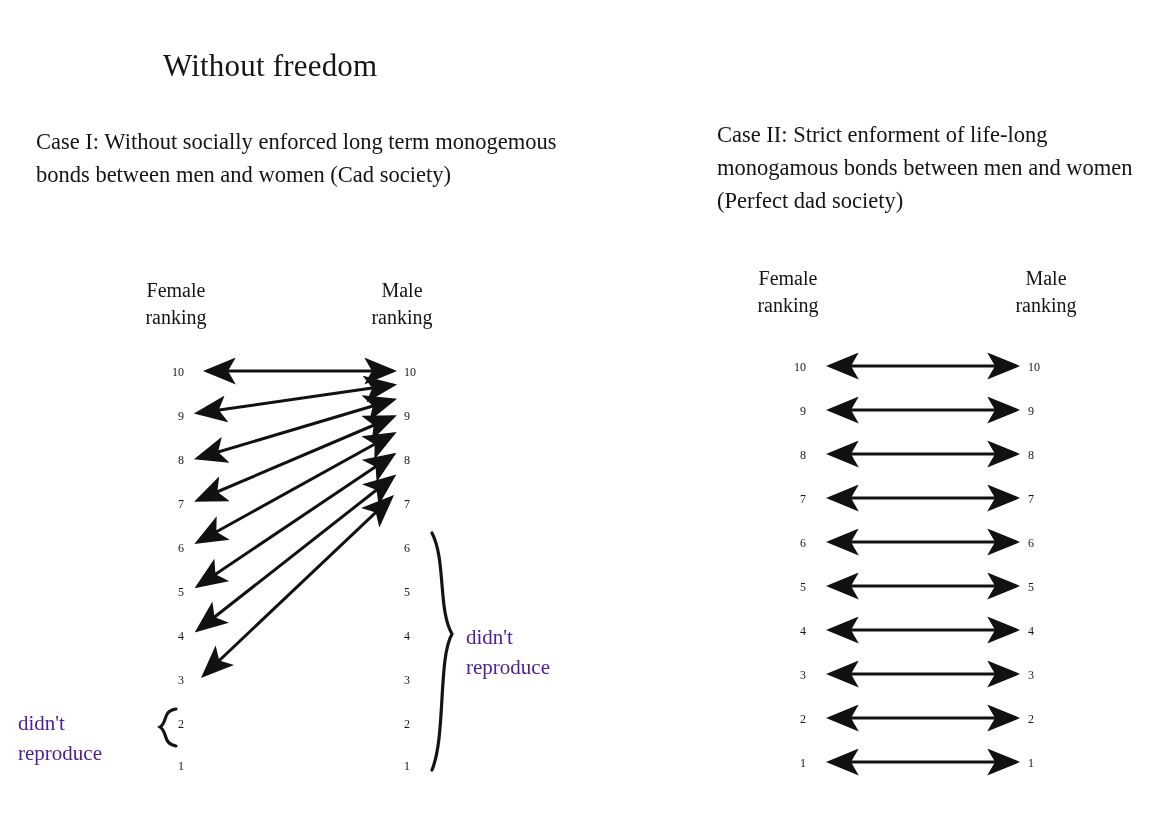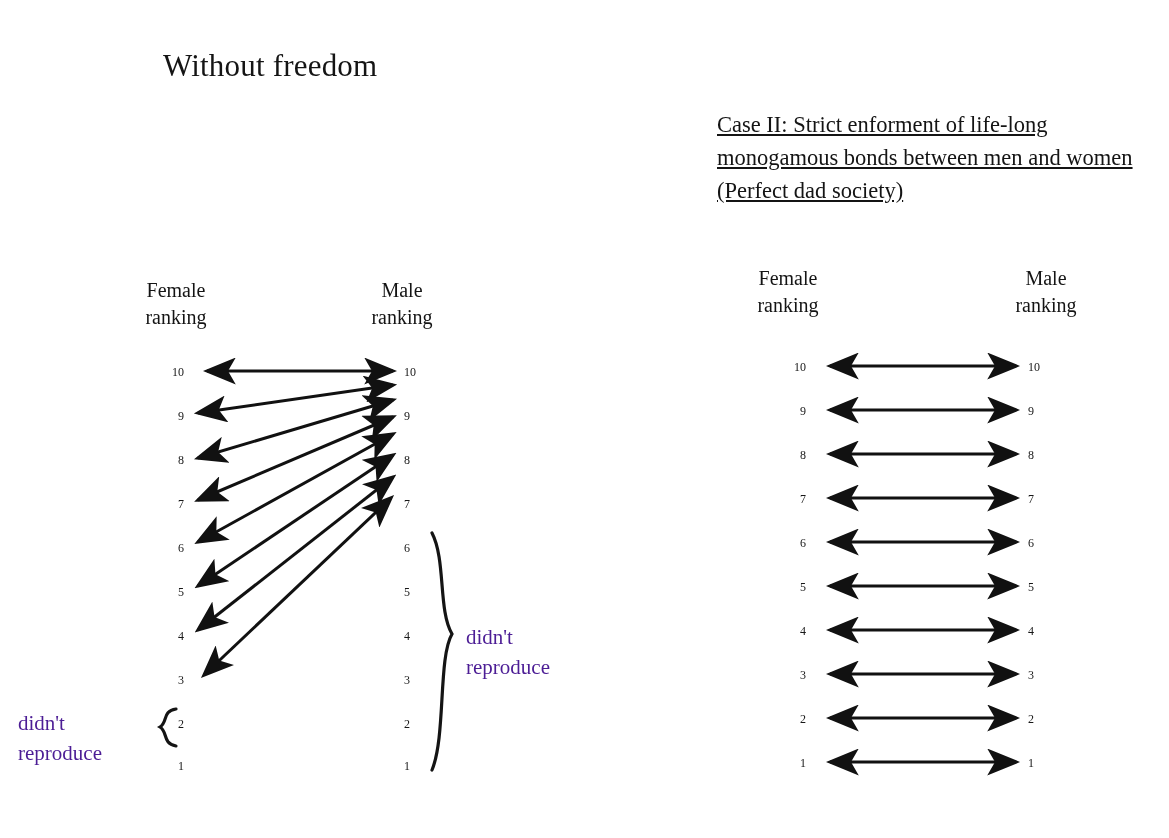--- a/index.html
+++ b/index.html
@@ -30,21 +30,21 @@
   #title-left  { left: 163px; top: 48px; }
   #title-right { left: 103px; top: 48px; }
 
   .caption {
     position: absolute;
     font-size: 22.5px;
     line-height: 33px;
     color: #141414;
   }
   #caption-left  { left: 36px; top: 125px; width: 560px; }
-  #caption-right { left: 57px; top: 108px; width: 440px; text-decoration: underline; }
+  #caption-right { left: 57px; top: 118px; width: 440px; }
 
   .col-header {
     position: absolute;
     font-size: 20px;
     line-height: 27px;
     text-align: center;
     color: #141414;
   }
 
   .rank-label {
@@ -72,20 +72,21 @@
     pointer-events: none;
   }
 </style>
 </head>
 <body>
 
 <div class="panel" id="panel-left">
 
   <div class="panel-title" id="title-left">Without freedom</div>
 
+  <div class="caption" id="caption-left">Case I: Without socially enforced long term monogemous bonds between men and women (Cad society)</div>
 
   <div class="col-header" style="left:126px; top:277px; width:100px;">
     <div>Female</div>
     <div>ranking</div>
   </div>
 
   <div class="col-header" style="left:352px; top:277px; width:100px;">
     <div>Male</div>
     <div>ranking</div>
   </div>

